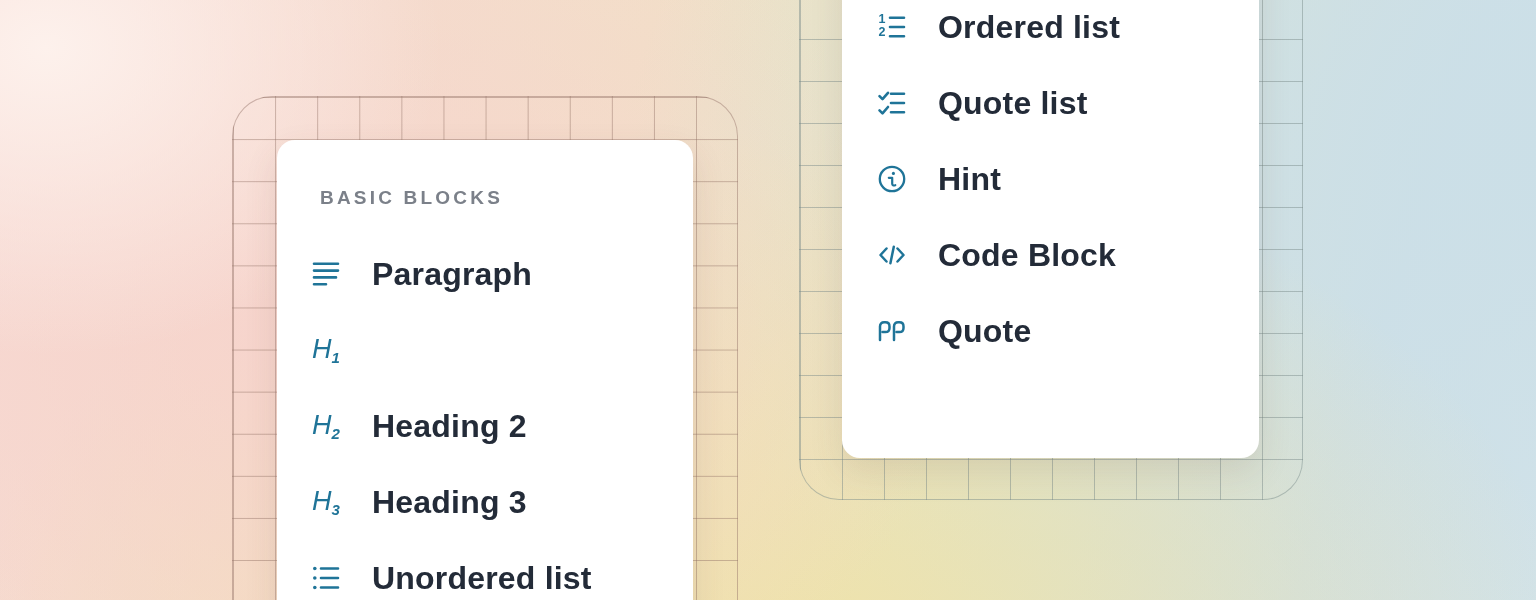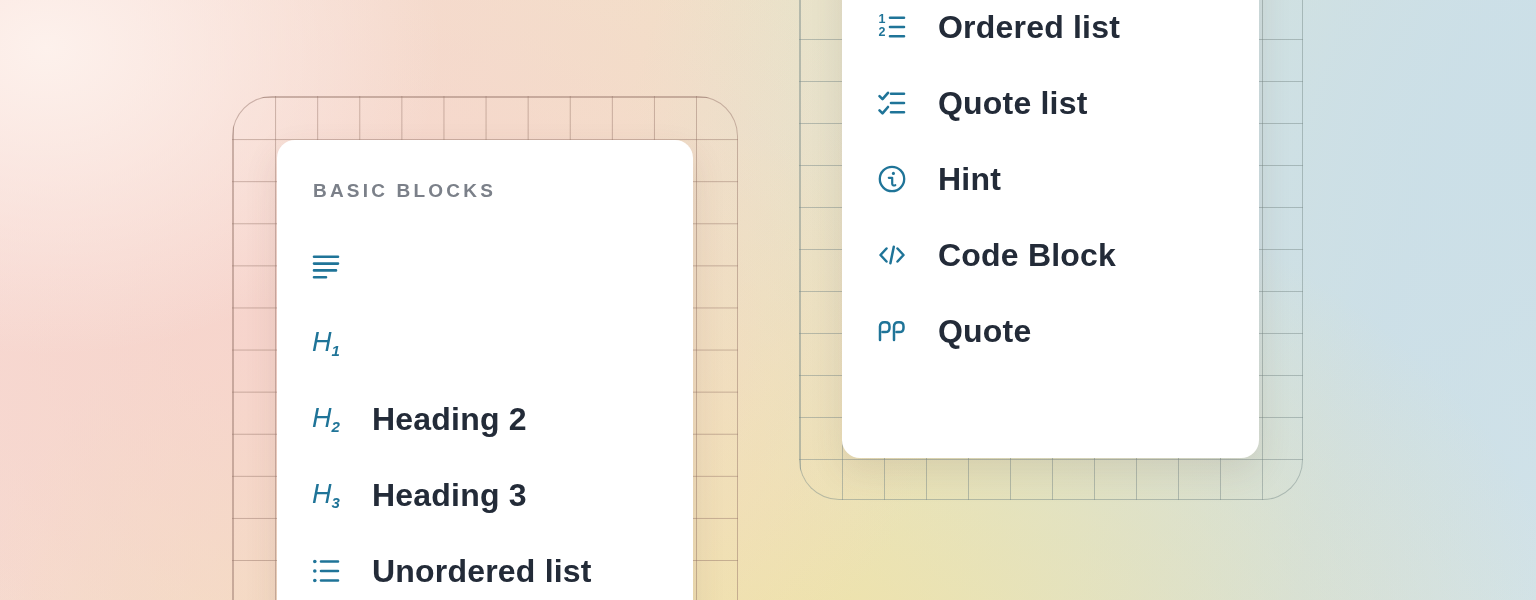--- a/index.html
+++ b/index.html
@@ -51,21 +51,21 @@
   }
   .card-left{
     left:277px;top:140px;width:416px;height:530px;
     padding:36px 0 0 32px;
   }
   .card-right{
     left:842px;top:-65px;width:417px;height:523px;
     padding:54px 0 0 33px;
   }
   .section-label{
-    margin:4px;height:22px;line-height:22px;
+    margin:11px;height:22px;line-height:22px;
     font-size:19px;font-weight:700;letter-spacing:3.2px;
     color:var(--section);
   }
   .items{display:block;}
   .card-left .items{margin-top:27px;}
   .item{
     display:flex;align-items:center;height:76px;cursor:pointer;
   }
   .icon{
     width:34px;height:34px;flex:0 0 34px;
@@ -96,20 +96,21 @@
 
   <section class="card card-left">
     <h2 class="section-label">BASIC BLOCKS</h2>
     <div class="items">
         <div class="item">
     <span class="icon">
             <svg viewBox="0 0 30 30" width="30" height="30" fill="none" stroke="currentColor" stroke-width="2.6" stroke-linecap="round" stroke-linejoin="round">
               <path d="M3 4.8h24M3 11.6h24M3 18.4h22M3 25.2h12"></path>
             </svg>
           </span>
+    <span class="label">Paragraph</span>
   </div>
         <div class="item">
     <span class="icon">
             <span class="hglyph">H<sub>1</sub></span>
           </span>
   </div>
         <div class="item">
     <span class="icon">
             <span class="hglyph">H<sub>2</sub></span>
           </span>

